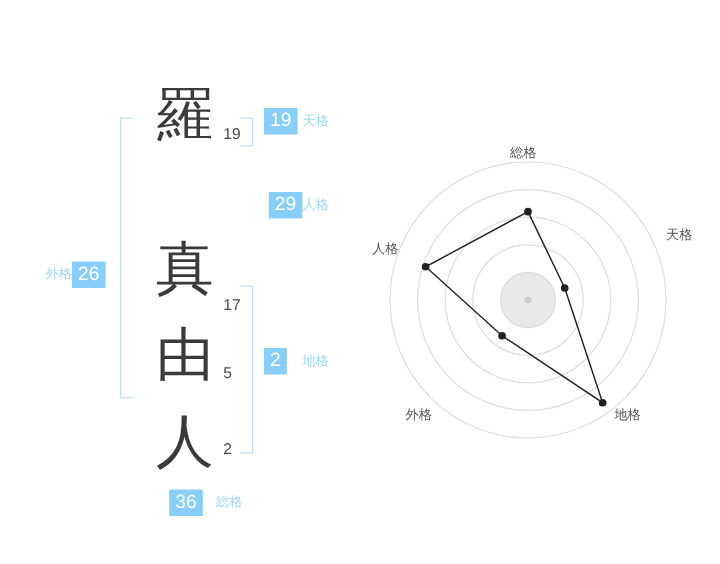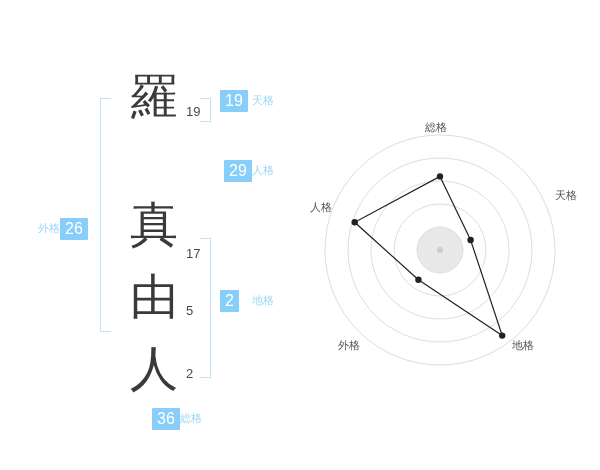--- a/index.html
+++ b/index.html
@@ -118,21 +118,21 @@
 
     <div class="badge" style="left:224px; top:160px;">29</div>
     <div class="badge-label" style="left:252px; top:160px;">人格</div>
 
     <div class="badge" style="left:220px; top:290px;">2</div>
     <div class="badge-label" style="left:252px; top:290px;">地格</div>
 
     <div class="badge-label" style="left:38px; top:218px;">外格</div>
     <div class="badge" style="left:60px; top:218px;">26</div>
 
-    <div class="badge" style="left:152px; top:408px;">36</div>
+    <div class="badge" style="left:141px; top:408px;">36</div>
     <div class="badge-label" style="left:180px; top:408px;">総格</div>
   </div>
 
   <div class="radar-wrap">
     <svg id="radar-svg" width="300" height="470" viewBox="0 0 300 470">
         <circle cx="140" cy="250" r="23" fill="#e8e8e8" stroke="#dddddd" stroke-width="1"></circle>
         <circle cx="140" cy="250" r="46" fill="none" stroke="#dddddd" stroke-width="1"></circle>
         <circle cx="140" cy="250" r="69" fill="none" stroke="#dddddd" stroke-width="1"></circle>
         <circle cx="140" cy="250" r="92" fill="none" stroke="#dddddd" stroke-width="1"></circle>
         <circle cx="140" cy="250" r="115" fill="none" stroke="#dddddd" stroke-width="1"></circle>

